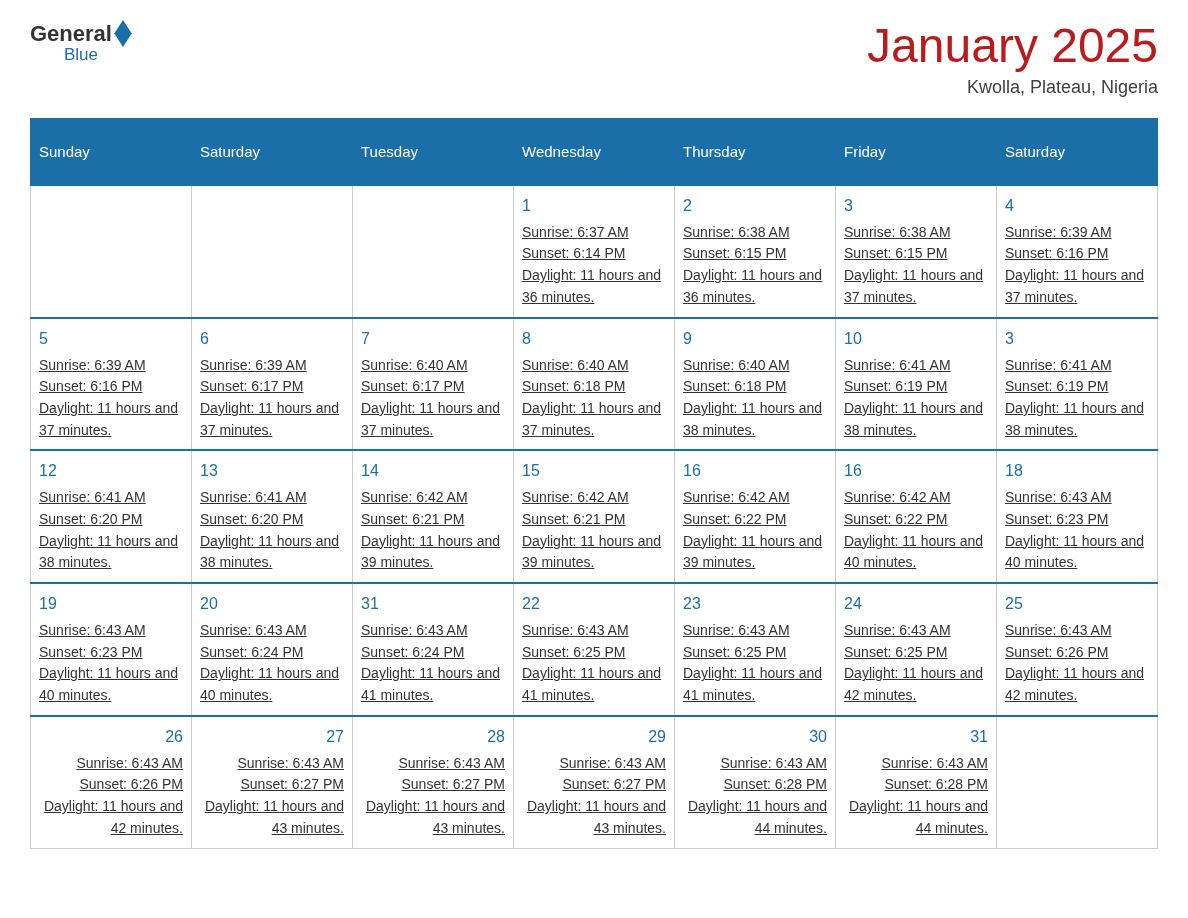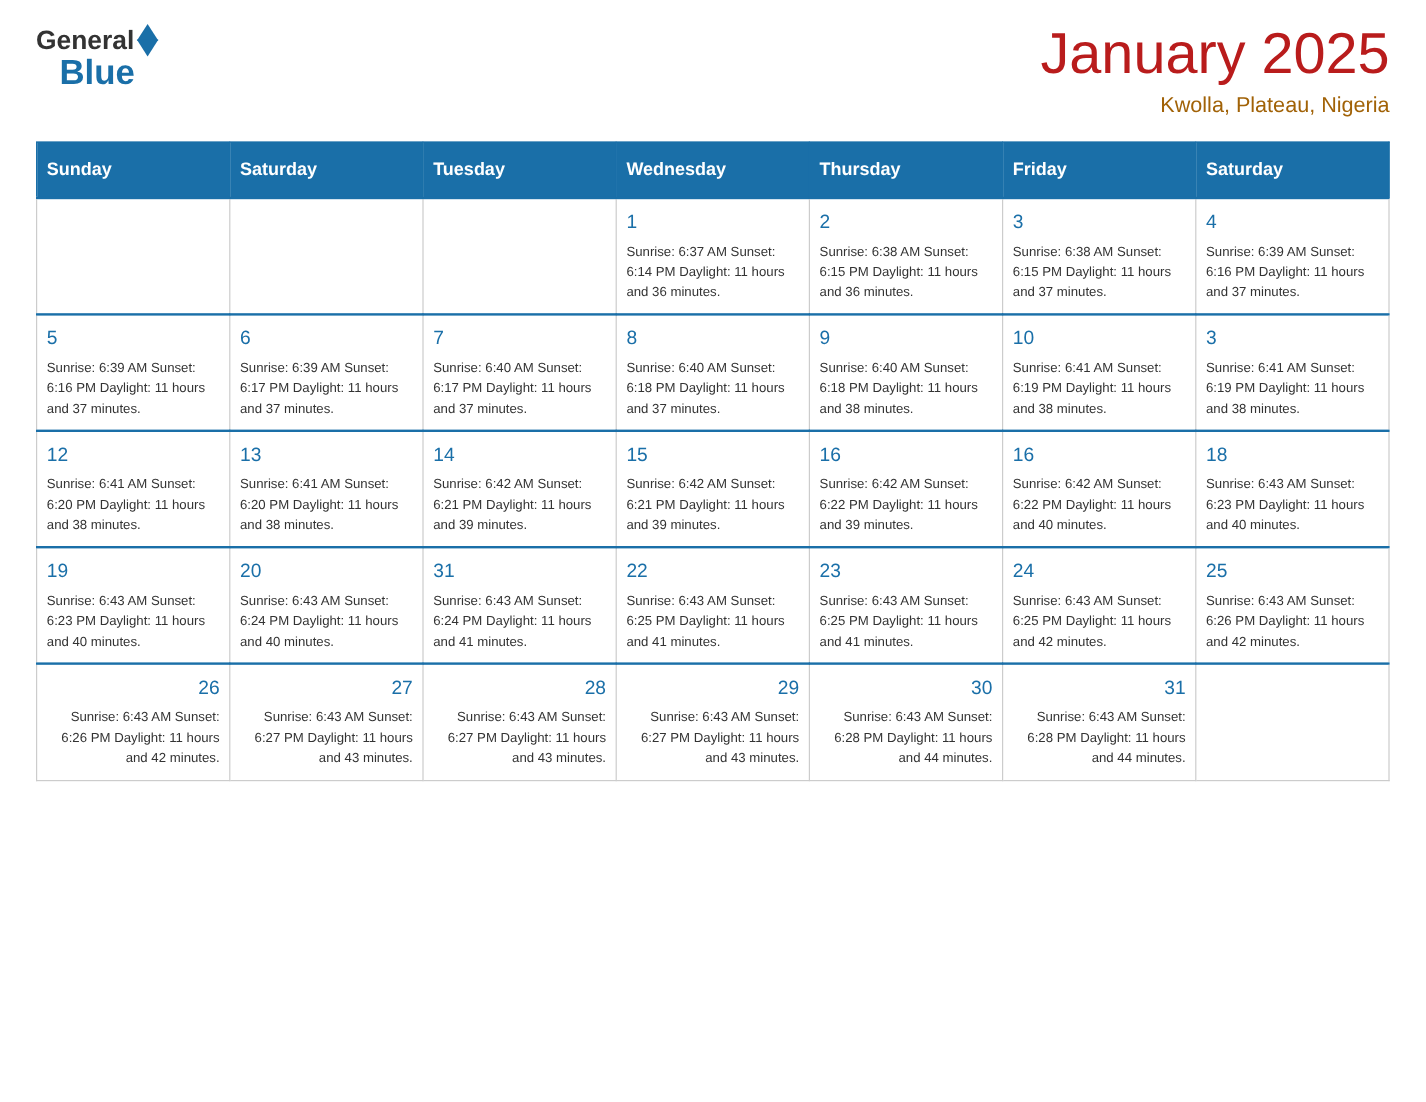--- a/index.html
+++ b/index.html
@@ -21,77 +21,78 @@
       display: flex;
       align-items: center;
       gap: 4px;
     }
     .logo-text-general {
       font-size: 22px;
       font-weight: bold;
       color: #333;
     }
     .logo-text-blue {
-      font-size: 29px;
-      font-weight: bold;
+      font-size: 17px;
+      font-weight: normal;
       color: #1a6fa8;
     }
     .logo-icon {
       display: flex;
       flex-direction: column;
       align-items: center;
     }
     .title-block {
       text-align: right;
     }
     .calendar-title {
       font-size: 48px;
       font-weight: normal;
       color: #b91c1c;
       line-height: 1.1;
     }
     .calendar-subtitle {
       font-size: 18px;
-      color: #a16207;
+      color: #404040;
       margin-top: 4px;
     }
     .calendar {
       width: 100%;
       border-collapse: collapse;
     }
     .calendar th {
       background-color: #1a6fa8;
       color: #fff;
-      padding: 14px 8px;
+      padding: 24px 8px;
       text-align: left;
       font-size: 15px;
-      font-weight: bold;
+      font-weight: normal;
       border: 1px solid #1a6fa8;
     }
     .calendar td {
       vertical-align: top;
       padding: 8px 8px;
       border: 1px solid #ccc;
       width: calc(100% / 7);
       min-height: 100px;
       font-size: 13px;
       color: #333;
       line-height: 1.5;
     }
     .day-number {
       font-size: 16px;
       color: #1a6fa8;
       font-weight: normal;
       display: block;
       margin-bottom: 4px;
     }
     .day-info {
-      font-size: 11px;
+      font-size: 14px;
       color: #333;
       line-height: 1.55;
+      text-decoration: underline;
     }
     .calendar tr {
       border-bottom: 2px solid #1a6fa8;
     }
     .calendar tbody tr:last-child {
       border-bottom: none;
       text-align: right;
     }
     .empty-cell {
       background: #fff;

